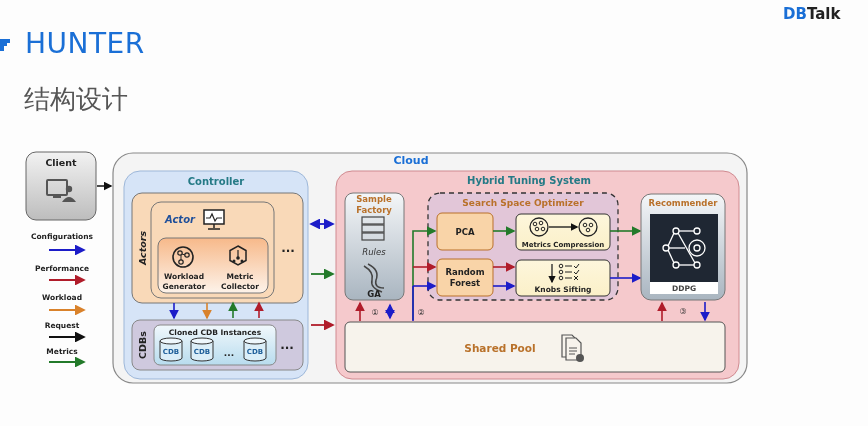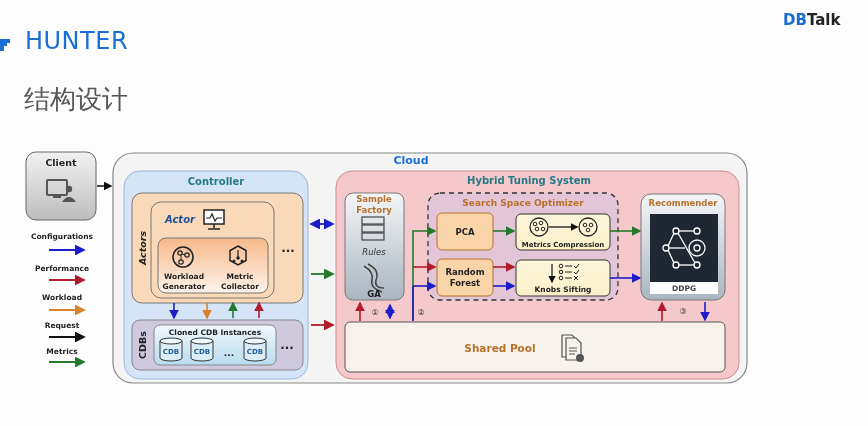--- a/index.html
+++ b/index.html
@@ -1,21 +1,21 @@
 <!DOCTYPE html>
 <html><head>
 <meta charset="utf-8">
 <style>
   html, body { margin:0; padding:0; }
   body { width:868px; height:426px; background:#fdfdfd; position:relative; overflow:hidden; font-family:"DejaVu Sans", sans-serif; }
   .abs { position:absolute; }
   #logo-mark { left:0; top:36px; width:10px; height:12px; }
-  #title { left:25px; top:27px; font-family:"DejaVu Sans", sans-serif; font-size:24px; color:#1a6fd6; letter-spacing:0.5px; }
+  #title { left:25px; top:27px; font-family:"DejaVu Sans", sans-serif; font-size:28px; color:#1a6fd6; letter-spacing:0.5px; }
   #subtitle { left:24px; top:82px; font-size:26px; color:#555; font-family:"DejaVu Sans", sans-serif; }
-  #brand { left:783px; top:11px; font-size:15px; font-weight:bold; font-family:"DejaVu Sans", sans-serif; color:#222; }
+  #brand { left:783px; top:5px; font-size:15px; font-weight:bold; font-family:"DejaVu Sans", sans-serif; color:#222; }
   #brand .db { color:#1a6fd6; }
   svg text { font-family:"DejaVu Sans", sans-serif; }
 </style>
 </head>
 <body>
 
 <div class="abs" id="logo-mark">
   <svg width="10" height="12">
       <rect x="0" y="0" width="7" height="7" fill="#1a6fd6"></rect>
       <rect x="0" y="7" width="4" height="5" fill="#1a6fd6"></rect>

